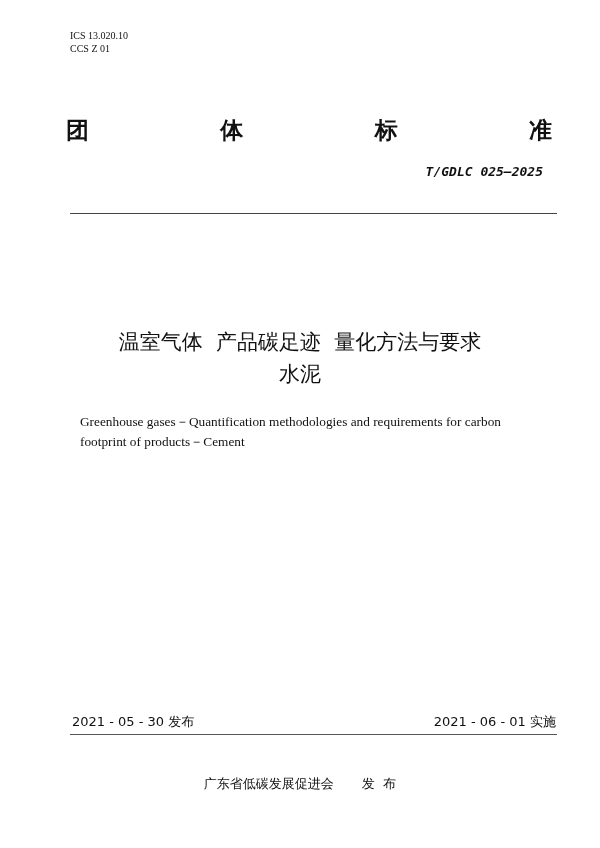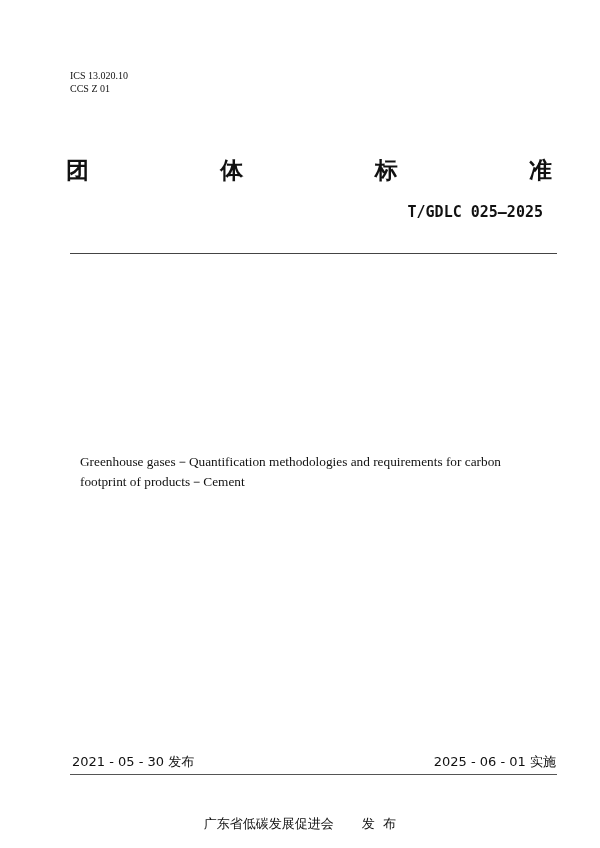--- a/index.html
+++ b/index.html
@@ -1,24 +1,24 @@
 <!DOCTYPE html>
 <html><head>
 <meta charset="utf-8">
 <style>
   html, body { margin: 0; padding: 0; background: #ffffff; }
   body { width: 600px; height: 848px; position: relative; overflow: hidden; color: #111111;
          font-family: "DejaVu Sans", "Liberation Sans", sans-serif; }
-  .abs { position: absolute; margin-top: 40px; }
+  .abs { position: absolute; }
   .ics { left: 70px; top: 29px; font-family: "Liberation Serif", serif; font-size: 10px; line-height: 13px; }
   .ics span { display: block; }
   .std-type { left: 66px; top: 116px; width: 486px; display: flex; justify-content: space-between;
               font-size: 23px; font-weight: bold; line-height: 28px; }
   .std-code { right: 57px; top: 164px; font-family: "DejaVu Sans Mono", "Liberation Mono", monospace;
-              font-size: 15px; line-height: 16px; font-weight: bold; }
+              font-size: 13px; line-height: 16px; font-weight: bold; font-style: italic; }
   .rule1 { left: 70px; top: 213px; width: 487px; height: 0; border-top: 1px solid #444; }
   .title-cn { left: 0; top: 326px; width: 600px; text-align: center; font-size: 21px; line-height: 32px; }
   .title-cn span { display: block; }
   .title-en { left: 80px; top: 412px; width: 470px; text-align: left;
               font-family: "Liberation Serif", serif; font-size: 13.3px; line-height: 20px; }
   .date-left { left: 72px; top: 714px; font-size: 13px; line-height: 16px; }
   .date-right { right: 44px; top: 714px; font-size: 13px; line-height: 16px; }
   .rule2 { left: 70px; top: 734px; width: 487px; height: 0; border-top: 1.5px solid #555; }
   .issuer { left: 0; top: 775px; width: 600px; text-align: center; font-size: 13px; line-height: 18px; }
   .issuer .gap { display: inline-block; width: 28px; }
@@ -36,24 +36,26 @@
   <span>体</span>
   <span>标</span>
   <span>准</span>
 </div>
 
 <div class="abs std-code">T/GDLC 025—2025</div>
 
 <div class="abs rule1"></div>
 
 <div class="abs title-cn">
+  <span style="white-space:pre">温室气体  产品碳足迹  量化方法与要求</span>
+  <span>水泥</span>
 </div>
 
 <div class="abs title-en">Greenhouse gases－Quantification methodologies and requirements for carbon footprint of products－Cement</div>
 
 <div class="abs date-left">2021 - 05 - 30 发布</div>
-<div class="abs date-right">2025 - 06 - 01 实施</div>
+<div class="abs date-right">2021 - 06 - 01 实施</div>
 
 <div class="abs rule2"></div>
 
 <div class="abs issuer">
   <span>广东省低碳发展促进会</span><span class="gap"></span><span style="white-space:pre">发  布</span>
 </div>
 
 </body></html>

